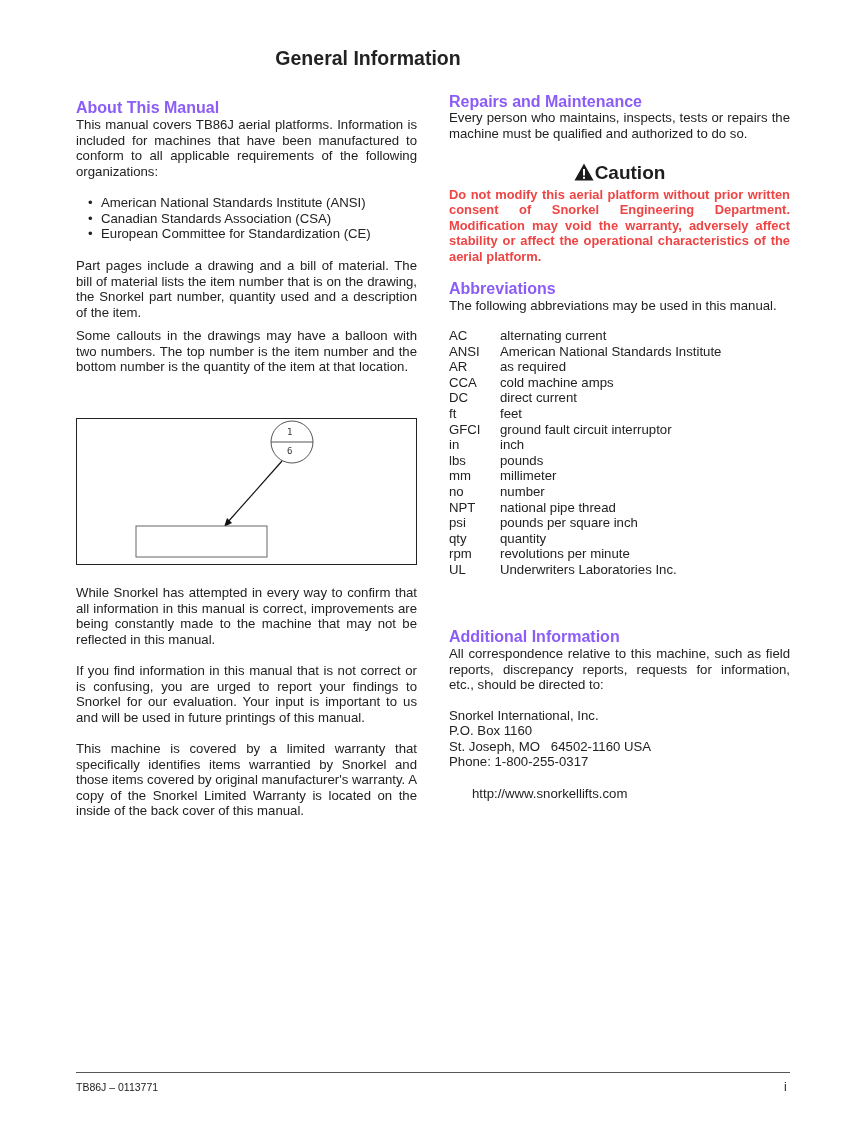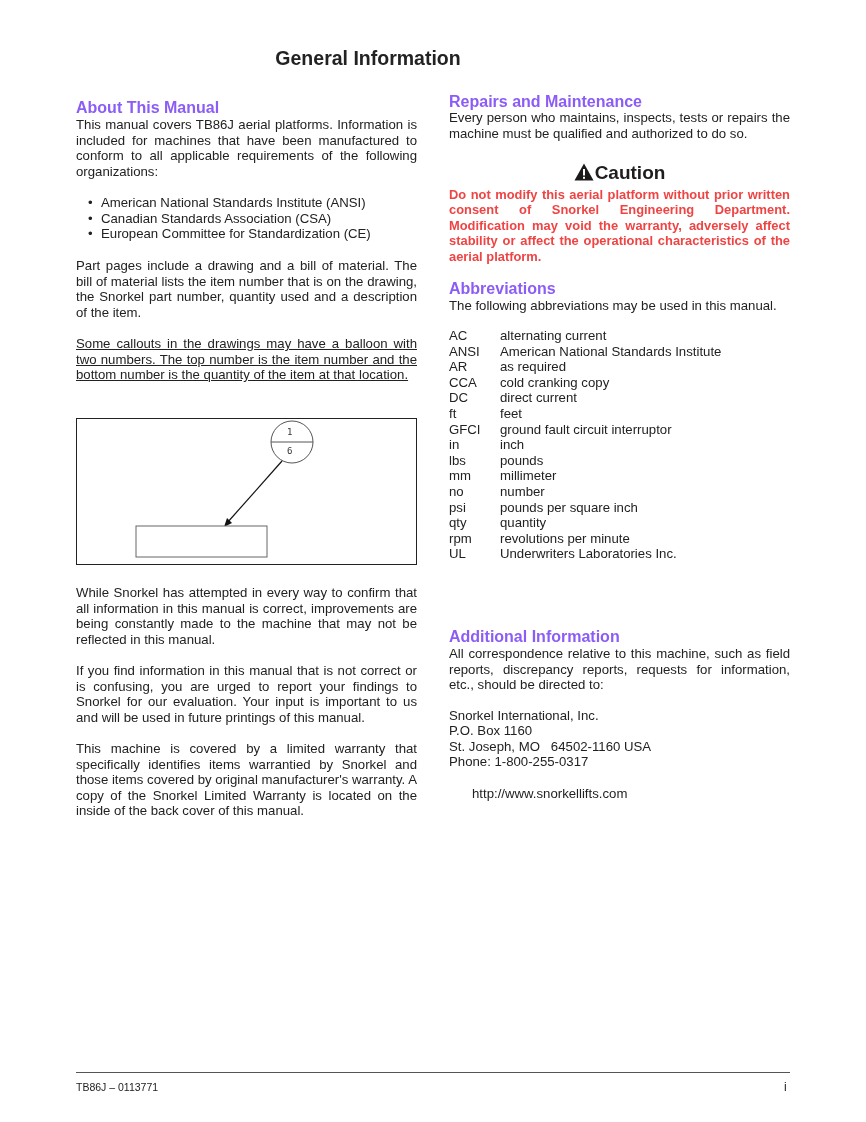--- a/index.html
+++ b/index.html
@@ -89,21 +89,21 @@
   <div class="block" style="top:195px;">
     <ul class="orgs">
       <li><span class="bullet">•</span><span>American National Standards Institute (ANSI)</span></li>
       <li><span class="bullet">•</span><span>Canadian Standards Association (CSA)</span></li>
       <li><span class="bullet">•</span><span>European Committee for Standardization (CE)</span></li>
     </ul>
   </div>
 
   <p class="body block" style="top:258px;">Part pages include a drawing and a bill of material. The bill of material lists the item number that is on the drawing, the Snorkel part number, quantity used and a description of the item.</p>
 
-  <p class="body block" style="top:336px;text-decoration:underline;">Some callouts in the drawings may have a balloon with two numbers. The top number is the item number and the bottom number is the quantity of the item at that location.</p>
+  <p class="body block" style="top:328px;">Some callouts in the drawings may have a balloon with two numbers. The top number is the item number and the bottom number is the quantity of the item at that location.</p>
 
   <div class="diagram">
     <svg width="341" height="147" viewBox="0 0 341 147">
       <g>
         <circle cx="215" cy="23" r="21" fill="#fff" stroke="#555" stroke-width="1"></circle>
         <line x1="194" y1="23" x2="236" y2="23" stroke="#555" stroke-width="1"></line>
       </g>
       <line x1="205" y1="42" x2="150" y2="104" stroke="#111" stroke-width="1.2"></line>
       <polygon points="147,108 150,99 155,104" fill="#111"></polygon>
       <rect x="59" y="107" width="131" height="31" fill="#fff" stroke="#666" stroke-width="1"></rect>
@@ -152,21 +152,21 @@
     <div class="abbr-row">
         <span class="abbr">ANSI</span>
         <span>American National Standards Institute</span>
       </div>
     <div class="abbr-row">
         <span class="abbr">AR</span>
         <span>as required</span>
       </div>
     <div class="abbr-row">
         <span class="abbr">CCA</span>
-        <span>cold cranking copy</span>
+        <span>cold machine amps</span>
       </div>
     <div class="abbr-row">
         <span class="abbr">DC</span>
         <span>direct current</span>
       </div>
     <div class="abbr-row">
         <span class="abbr">ft</span>
         <span>feet</span>
       </div>
     <div class="abbr-row">
@@ -181,20 +181,24 @@
         <span class="abbr">lbs</span>
         <span>pounds</span>
       </div>
     <div class="abbr-row">
         <span class="abbr">mm</span>
         <span>millimeter</span>
       </div>
     <div class="abbr-row">
         <span class="abbr">no</span>
         <span>number</span>
+      </div>
+    <div class="abbr-row">
+        <span class="abbr">NPT</span>
+        <span>national pipe thread</span>
       </div>
     <div class="abbr-row">
         <span class="abbr">psi</span>
         <span>pounds per square inch</span>
       </div>
     <div class="abbr-row">
         <span class="abbr">qty</span>
         <span>quantity</span>
       </div>
     <div class="abbr-row">

